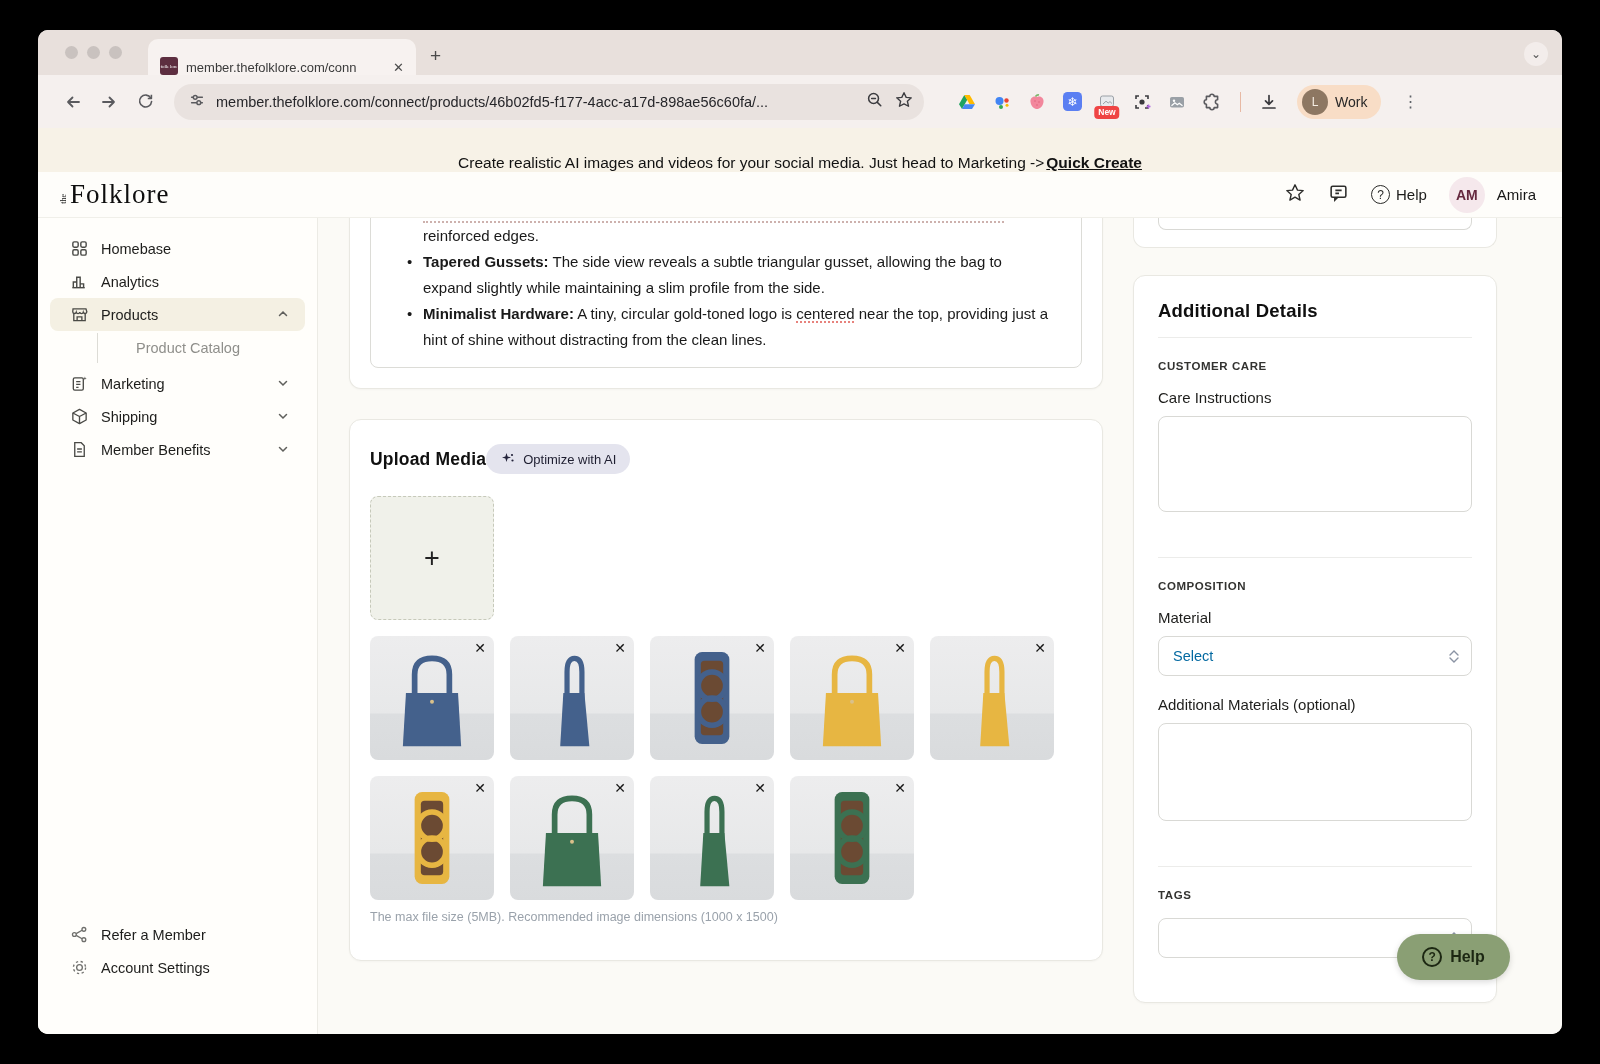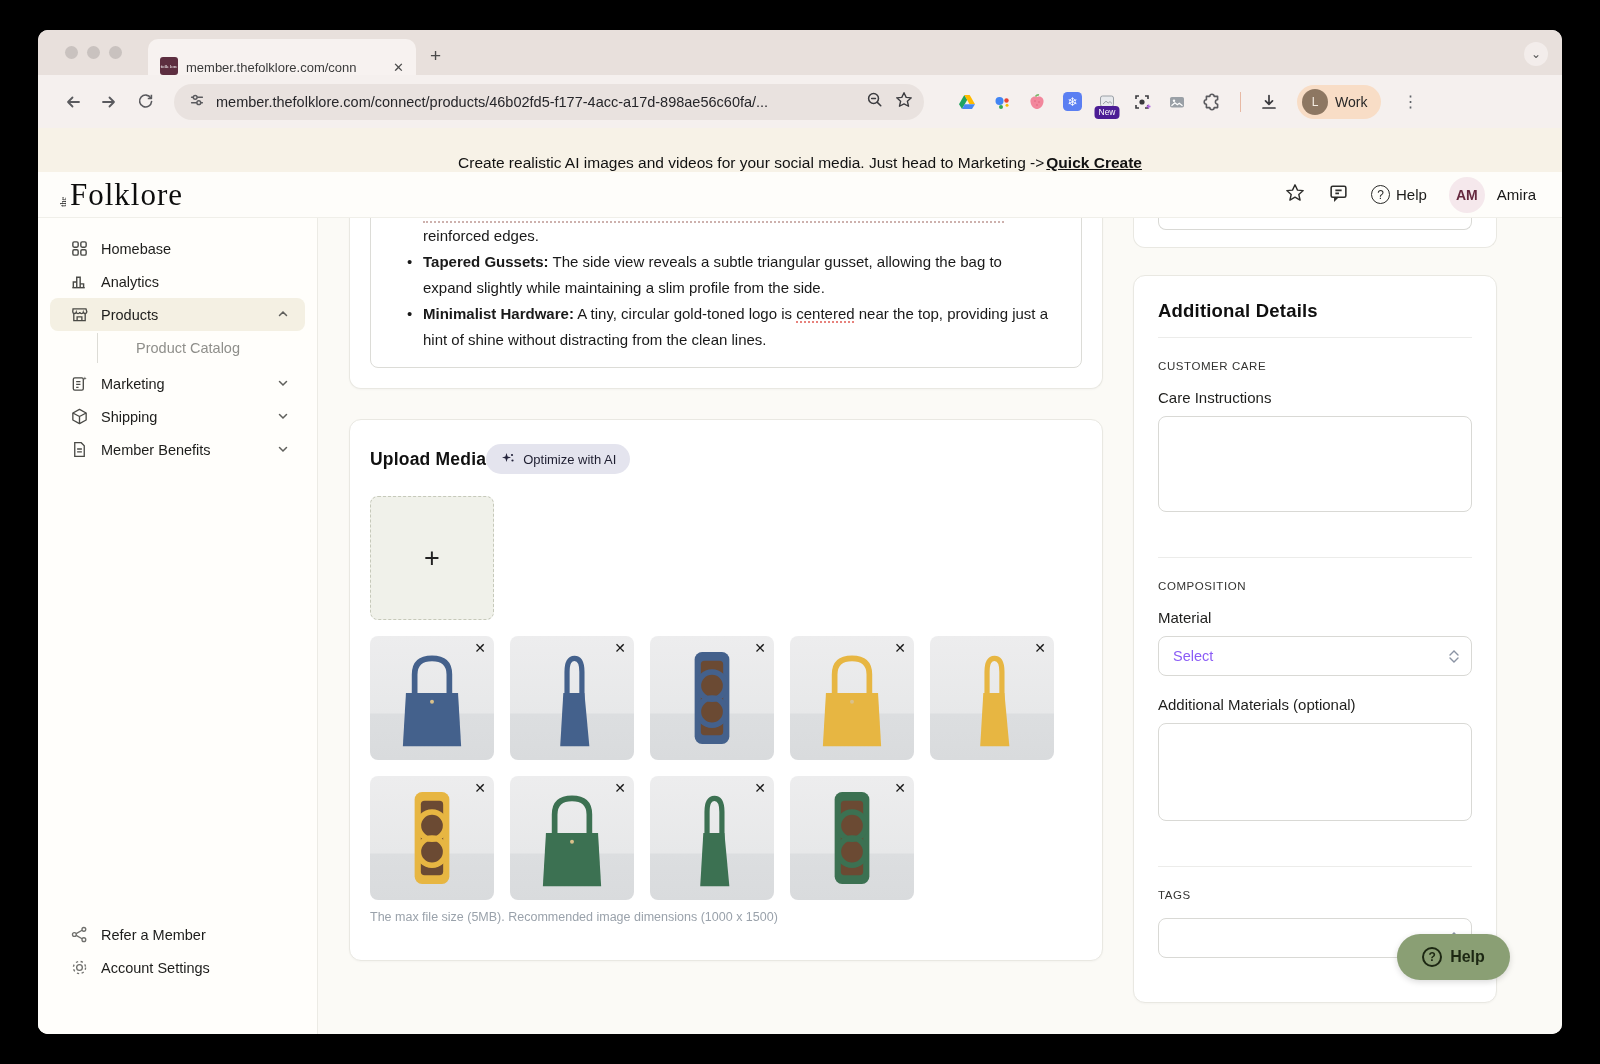--- a/index.html
+++ b/index.html
@@ -23,42 +23,42 @@
   .tabsearch { position:absolute; right:14px; top:12px; width:24px; height:24px; border-radius:50%;
                background:#f3edeb; color:#555; font-size:12px; display:flex; align-items:center; justify-content:center; }
 
   .toolbar { height:53px; background:#f5f0ee; display:flex; align-items:center; padding:0 14px 0 20px; gap:6px; flex:0 0 auto; }
   .nav-ic { width:30px; height:30px; display:flex; align-items:center; justify-content:center; }
   .urlbar { height:36px; width:750px; margin-left:8px; background:#e9e2df; border-radius:18px;
             display:flex; align-items:center; padding:0 10px 0 14px; gap:10px; }
   .url-text { font-size:14.5px; color:#26262a; flex:1; white-space:nowrap; overflow:hidden; }
   .ext-row { display:flex; align-items:center; gap:13px; margin-left:26px; }
   .ext { width:22px; height:22px; display:flex; align-items:center; justify-content:center; position:relative; }
-  .badge-new { position:absolute; bottom:-6px; left:50%; transform:translateX(-50%); background:#4c1d95;
-               color:#fff; font-size:8.5px; font-weight:normal; border-radius:4px; padding:1.5px 4px; }
+  .badge-new { position:absolute; bottom:-6px; left:50%; transform:translateX(-50%); background:#ef4444;
+               color:#fff; font-size:8.5px; font-weight:bold; border-radius:4px; padding:1.5px 4px; }
   .sep { width:1px; height:20px; background:#e7b9a4; margin:0 4px; }
   .profile-pill { height:34px; background:#f8ddc6; border-radius:17px; display:flex; align-items:center;
                   gap:7px; padding:0 14px 0 5px; margin-left:4px; }
   .profile-av { width:26px; height:26px; border-radius:50%; background:#8d7762; color:#f4ece2;
                 font-size:12px; display:flex; align-items:center; justify-content:center; }
   .profile-name { font-size:14px; color:#272727; }
   .kebab { color:#5f6368; font-size:16px; letter-spacing:0; margin-left:8px; }
 
   
   .banner { height:44px; background:#f7f2e7; display:flex; align-items:flex-end; justify-content:center;
             font-size:15.5px; color:#121212; flex:0 0 auto; }
   .banner a { color:#121212; font-weight:bold; text-decoration:underline; margin-left:2px; }
 
   
   .app-header { height:46px; background:#fefdfa; border-bottom:1px solid #f0efe9; display:flex;
                 align-items:center; padding:0 26px 0 22px; flex:0 0 auto; }
   .logo { display:flex; align-items:flex-end; gap:2px; }
   .logo-the { font-family:"Liberation Serif", serif; font-size:8px; writing-mode:vertical-rl;
               transform:rotate(180deg); color:#101010; line-height:8px; margin-bottom:6px; }
-  .logo-main { font-family:"Liberation Serif", serif; font-size:31px; color:#0d0d0d; letter-spacing:1px; }
+  .logo-main { font-family:"Liberation Serif", serif; font-size:27px; color:#0d0d0d; letter-spacing:1px; }
   .hdr-right { margin-left:auto; display:flex; align-items:center; gap:22px; }
   .hdr-help { display:flex; align-items:center; gap:6px; font-size:15px; color:#1c1c1a; }
   .q-circle { width:19px; height:19px; border-radius:50%; border:1.5px solid #2a2a28; font-size:12px;
               display:flex; align-items:center; justify-content:center; color:#2a2a28; }
   .hdr-user { display:flex; align-items:center; gap:12px; }
   .am-av { width:36px; height:36px; border-radius:50%; background:#f5e8ec; color:#66293f;
            font-weight:bold; font-size:14px; display:flex; align-items:center; justify-content:center; }
   .hdr-name { font-size:15px; color:#161616; }
 
   
@@ -107,28 +107,28 @@
   .thumb .x { position:absolute; top:4px; right:8px; font-size:14px; color:#161616; line-height:16px; cursor:default; }
   .up-note { margin-top:10px; font-size:12.5px; color:#9aa2ab; }
 
   
   .stub-card { height:30px; background:#fff; border:1px solid #e9e8e2; border-top:none;
                border-radius:0 0 12px 12px; padding:0 24px; overflow:hidden; }
   .stub-input { height:16px; border:1px solid #d9d9d5; border-top:none; border-radius:0 0 8px 8px; margin-top:-4px; }
   .details-card { margin-top:27px; padding:24px 24px 44px; }
   .det-title { font-size:18.5px; font-weight:bold; color:#0f0f0f; letter-spacing:.2px; }
   .hr { border:none; border-top:1px solid #ececea; margin:15px 0 22px; }
-  .sect-label { font-size:11.5px; font-weight:normal; letter-spacing:.05em; color:#333331; margin-bottom:17px; }
+  .sect-label { font-size:11.5px; font-weight:bold; letter-spacing:.05em; color:#333331; margin-bottom:17px; }
   .f-label { font-size:15px; color:#1e1e1c; margin-bottom:10px; }
   .t-area { width:100%; height:96px; border:1px solid #d9d9d5; border-radius:8px; resize:none;
             font-family:"Liberation Sans", sans-serif; font-size:14px; padding:10px; outline:none; background:#fff; }
   .t-area.tall { height:98px; }
   .sel { height:40px; border:1px solid #d9d9d5; border-radius:8px; background:#fff; display:flex;
          align-items:center; padding:0 12px 0 14px; }
-  .sel .ph { font-size:14.5px; color:#8b5cf6; }
+  .sel .ph { font-size:14.5px; color:#0369a1; }
   .sel .chevs { margin-left:auto; display:flex; flex-direction:column; gap:1px; }
   .mb20 { margin-bottom:20px; } .mb26 { margin-bottom:26px; }
 
   
   .help-float { position:absolute; right:52px; bottom:54px; width:113px; height:46px; border-radius:23px;
                 background:#8a9f74; display:flex; align-items:center; justify-content:center; gap:8px;
                 font-size:16px; font-weight:bold; color:#1c2712; box-shadow:0 2px 6px rgba(0,0,0,.15); }
   .help-q { width:20px; height:20px; border-radius:50%; border:2px solid #1c2712; font-size:12px;
             display:flex; align-items:center; justify-content:center; }
 </style>

